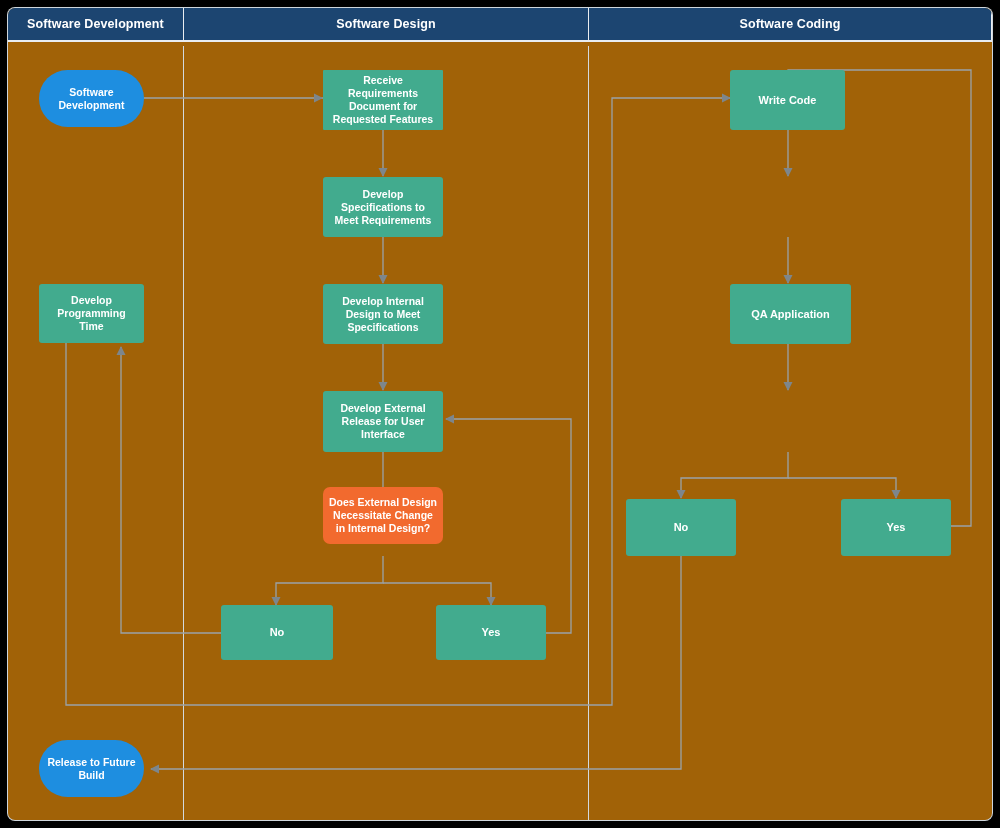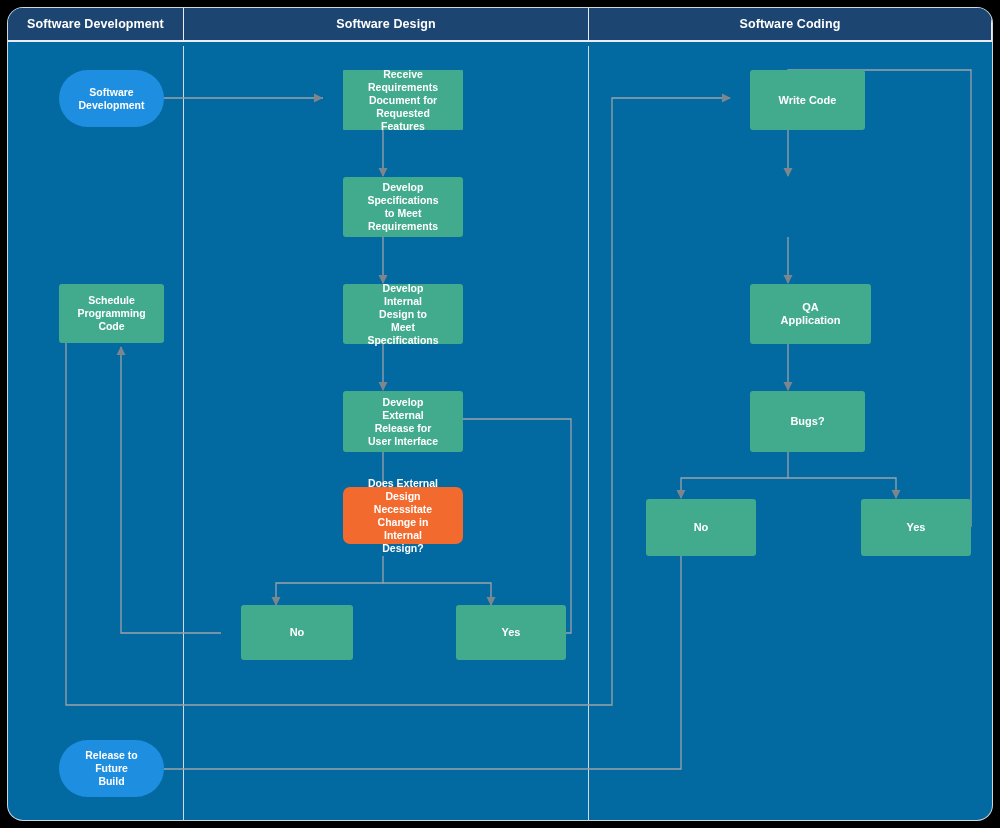--- a/index.html
+++ b/index.html
@@ -22,22 +22,22 @@
     background: #000000;
   }
 
   
   #page {
     position: absolute;
     left: 8px;
     top: 8px;
     width: 984px;
     height: 812px;
-    background: #0369a1;
-    border-radius: 15px;
+    background: #a16207;
+    border-radius: 7px;
     overflow: hidden;
     box-shadow: 0 0 0 1px #cfd6dc;
   }
   .lane-sep {
     position: absolute;
     top: 38px;
     width: 1px;
     height: 774px;
     background: #d3d9de;
   }
@@ -73,23 +73,22 @@
     position: absolute;
     box-sizing: border-box;
     display: flex;
     align-items: center;
     justify-content: center;
     text-align: center;
     color: #ffffff;
     font-size: 10.5px;
     line-height: 13px;
     font-weight: bold;
-    padding: 2px 24px;
+    padding: 2px 6px;
     z-index: 5;
-    margin-left: 20px;
   }
   .node.process {
     background: #42ab8e;
     border-radius: 3px;
   }
   .node.process-sharp {
     background: #42ab8e;
     border-radius: 1px;
   }
   .node.decision {
@@ -191,28 +190,27 @@
     <div class="node process" style="left:315px; top:276px; width:120px; height:60px;">Develop Internal Design to Meet Specifications</div>
 
     <div class="node process" style="left:315px; top:383px; width:120px; height:61px;">Develop External Release for User Interface</div>
 
     <div class="node decision" style="left:315px; top:479px; width:120px; height:57px;">Does External Design Necessitate Change in Internal Design?</div>
 
     <div class="node process big-label" style="left:213px; top:597px; width:112px; height:55px;">No</div>
 
     <div class="node process big-label" style="left:428px; top:597px; width:110px; height:55px;">Yes</div>
 
-    <div class="node process" style="left:31px; top:276px; width:105px; height:59px;">Schedule Programming Code</div>
+    <div class="node process" style="left:31px; top:276px; width:105px; height:59px;">Develop Programming Time</div>
 
     <div class="node process big-label" style="left:722px; top:62px; width:115px; height:60px;">Write Code</div>
 
 
     <div class="node process big-label" style="left:722px; top:276px; width:121px; height:60px;">QA Application</div>
 
-    <div class="node process big-label" style="left:722px; top:383px; width:115px; height:61px;">Bugs?</div>
 
     <div class="node process big-label" style="left:618px; top:491px; width:110px; height:57px;">No</div>
 
     <div class="node process big-label" style="left:833px; top:491px; width:110px; height:57px;">Yes</div>
 
     <div class="node terminator" style="left:31px; top:732px; width:105px; height:57px;">Release to Future Build</div>
 
   </div>
 </div>
 

